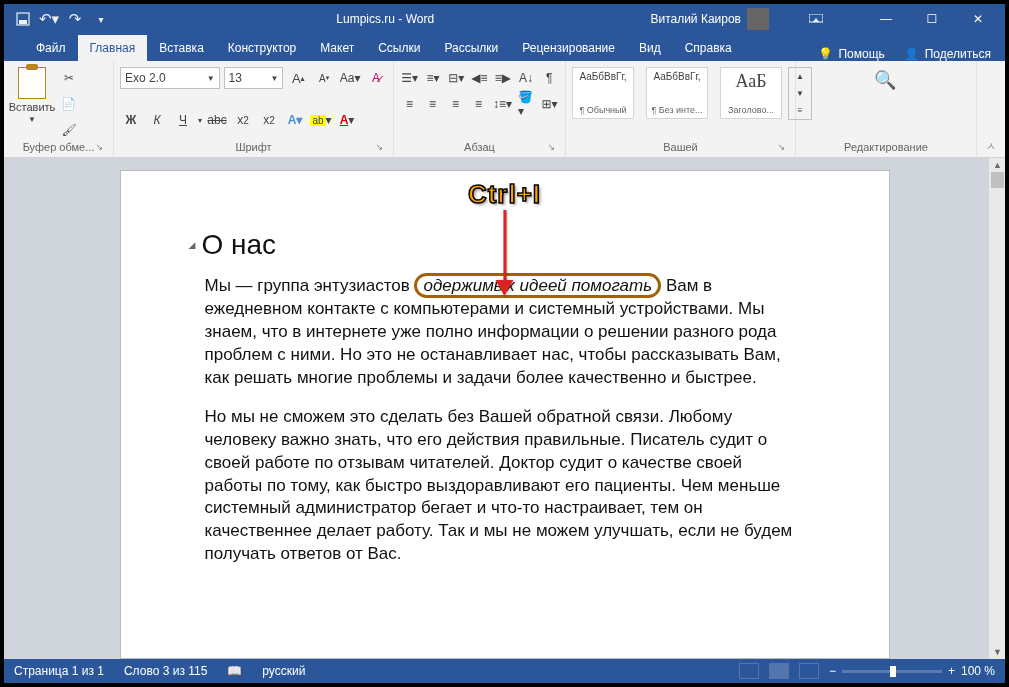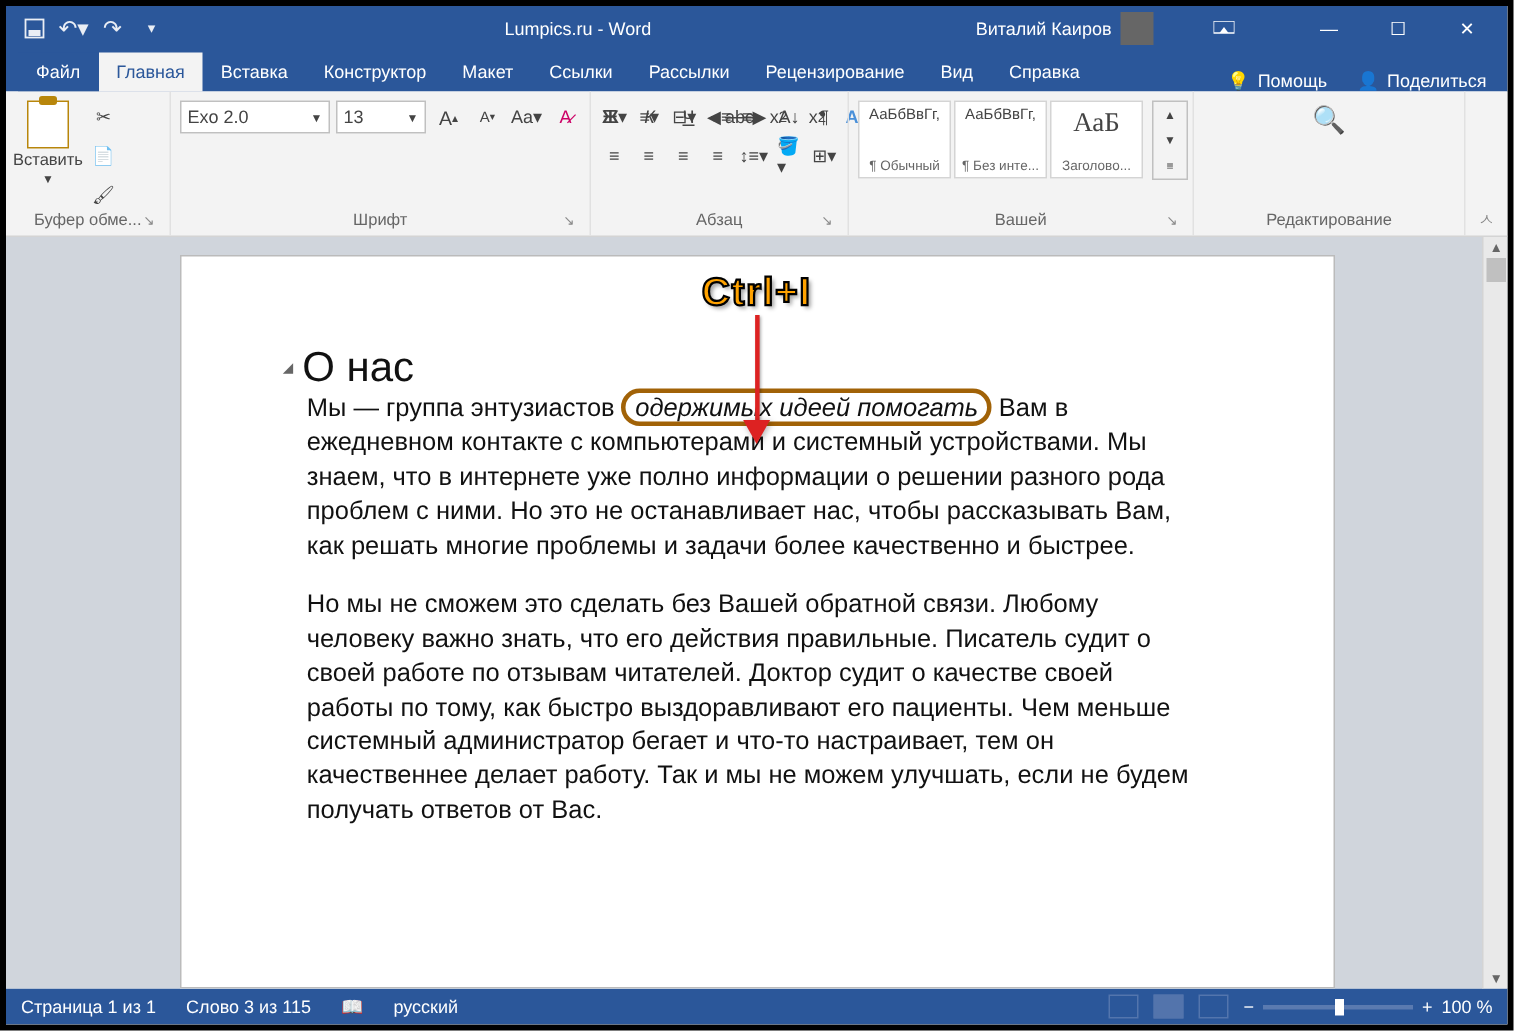--- a/index.html
+++ b/index.html
@@ -6,45 +6,45 @@
 body{background:#fff;width:1009px;height:687px;overflow:hidden;position:relative;border:4px solid #000;display:flex;flex-direction:column}
 .titlebar{background:#2b579a;height:30px;display:flex;align-items:center;color:#fff;font-size:12px}
 .qat{display:flex;align-items:center;gap:12px;padding:0 12px}
 .qat .ic{width:14px;height:14px;display:flex;align-items:center;justify-content:center;opacity:.9}
 .title-center{flex:1;text-align:center;font-size:12px}
 .title-right{display:flex;align-items:center;gap:24px;padding-right:4px}
 .user{display:flex;align-items:center;gap:6px}
 .avatar{width:22px;height:22px;background:#666}
 .winbtns{display:flex}
 .winbtn{width:46px;height:30px;display:flex;align-items:center;justify-content:center;font-size:12px}
-.ribbon-tabs{background:#2b579a;height:27px;display:flex;align-items:flex-end;font-size:12px;color:#fff;padding-left:8px}
+.ribbon-tabs{background:#2b579a;height:27px;display:flex;align-items:flex-end;font-size:12px;color:#fff;padding-left:20px}
 .tab{padding:6px 12px;cursor:pointer}
 .tab.file{background:#2b579a;color:#fff}
 .tab.active{background:#f3f3f3;color:#2b579a}
 .tellme{margin-left:auto;display:flex;align-items:center;gap:20px;padding-right:14px}
 .tellme span{display:flex;align-items:center;gap:5px}
 .ribbon{background:#f3f3f3;border-bottom:1px solid #d4d4d4;height:97px;display:flex;font-size:11px;color:#444}
 .group{border-right:1px solid #e1e1e1;padding:2px 6px;display:flex;flex-direction:column;justify-content:space-between;position:relative}
 .glabel{text-align:center;font-size:11px;color:#666;padding-bottom:2px;position:relative}
 .dlaunch{position:absolute;right:4px;bottom:3px;font-size:9px;color:#888}
 .grow{display:flex;align-items:center;gap:4px}
 .ctl{border:1px solid #c0c0c0;background:#fff;height:22px;display:flex;align-items:center;padding:0 4px;font-size:12px}
 .btn{width:22px;height:22px;display:flex;align-items:center;justify-content:center;border:1px solid transparent;font-size:12px}
 .paste-big{display:flex;flex-direction:column;align-items:center;width:44px;gap:2px;padding-top:4px}
 .clipboard-icon{width:28px;height:32px;border:1px solid #b8860b;background:#fff;position:relative}
 .clipboard-icon:before{content:"";position:absolute;top:-4px;left:7px;width:12px;height:6px;background:#b8860b;border-radius:2px}
-.styles-gallery{display:flex;gap:2px}
+.styles-gallery{display:flex;gap:12px}
 .style-item{border:1px solid #d4d4d4;width:62px;height:52px;text-align:center;font-size:10px;display:flex;flex-direction:column;justify-content:space-between;padding:3px 2px;background:#fff}
 .style-name{font-size:9px;color:#666;white-space:nowrap;overflow:hidden}
 .docarea{flex:1;background:#d0d5dc;position:relative;overflow:hidden;display:flex;justify-content:center}
 .page{background:#fff;border:1px solid #bbb;width:770px;margin-top:12px;padding:58px 84px 30px 84px;position:relative}
 .scrollbar-v{position:absolute;right:0;top:0;width:17px;height:100%;background:#e9e9e9;border-left:1px solid #d4d4d4}
 .scrollbar-v .thumb{position:absolute;top:14px;left:2px;width:13px;height:16px;background:#c0c0c0}
 .scrollbar-v .arr{position:absolute;left:0;width:17px;height:14px;display:flex;align-items:center;justify-content:center;font-size:9px;color:#666}
-.heading{font-size:28px;font-weight:400;color:#111;display:flex;align-items:center}
+.heading{font-size:28px;font-weight:400;color:#111;margin-bottom:14px;display:flex;align-items:center}
 .heading:before{content:"◢";font-size:9px;color:#666;margin-right:6px;margin-left:-16px}
 .para{font-size:17px;line-height:1.35;color:#111;margin-bottom:16px}
 .para em{font-style:italic}
 .highlight-box{border:3px solid #a16207;border-radius:18px;padding:0 6px;display:inline}
 .annot{position:absolute;top:8px;left:50%;transform:translateX(-50%);text-align:center;z-index:5}
 .annot-label{font-size:26px;font-weight:bold;color:#ffa200;-webkit-text-stroke:1.5px #000;text-shadow:2px 2px 3px rgba(0,0,0,.4);letter-spacing:1px}
 .annot-line{width:3px;height:70px;background:#d22;margin:0 auto;box-shadow:1px 1px 2px rgba(0,0,0,.3)}
 .annot-head{width:0;height:0;border-left:9px solid transparent;border-right:9px solid transparent;border-top:16px solid #d22;margin:0 auto;filter:drop-shadow(1px 1px 2px rgba(0,0,0,.3))}
 .statusbar{height:24px;background:#2b579a;display:flex;align-items:center;color:#fff;font-size:12px;padding:0 10px;gap:20px}
 .statusbar .right{margin-left:auto;display:flex;align-items:center;gap:10px}
@@ -126,21 +126,21 @@
       <div style="display:flex;flex-direction:column;gap:4px;margin-top:4px">
         <div class="btn">✂</div>
         <div class="btn">📄</div>
         <div class="btn">🖌</div>
       </div>
     </div>
     <div class="glabel"><span>Буфер обме...</span><span class="dlaunch">↘</span></div>
   </div>
 
   <div class="group" style="width:280px">
-    <div style="display:flex;gap:8px;padding-top:4px">
+    <div style="display:flex;flex-direction:column;gap:20px;padding-top:4px">
       <div class="grow">
         <div class="ctl" style="width:100px">
             <span>Exo 2.0</span>
             <span style="margin-left:auto;font-size:8px">▼</span>
           </div>
         <div class="ctl" style="width:60px">
             <span>13</span>
             <span style="margin-left:auto;font-size:8px">▼</span>
           </div>
         <div class="btn" style="font-size:13px">A<sup style="font-size:8px">▴</sup></div>

